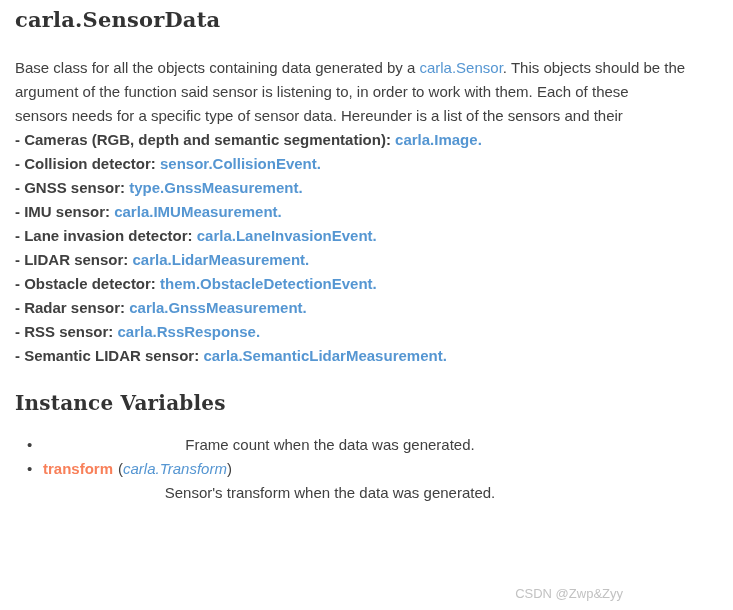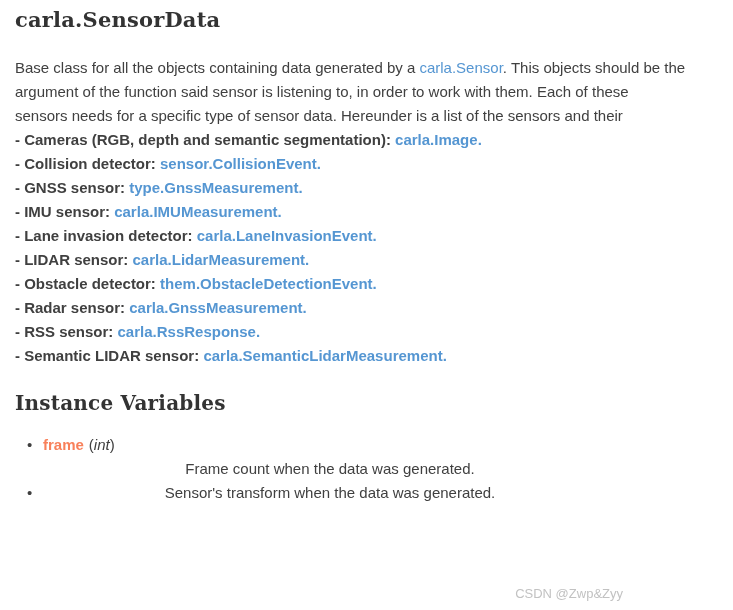--- a/index.html
+++ b/index.html
@@ -121,23 +121,23 @@
     <div class="sensor-line"><span>- Obstacle detector: </span><a class="doc-link">them.ObstacleDetectionEvent.</a></div>
     <div class="sensor-line"><span>- Radar sensor: </span><a class="doc-link">carla.GnssMeasurement.</a></div>
     <div class="sensor-line"><span>- RSS sensor: </span><a class="doc-link">carla.RssResponse.</a></div>
     <div class="sensor-line"><span>- Semantic LIDAR sensor: </span><a class="doc-link">carla.SemanticLidarMeasurement.</a></div>
   </div>
 
   <h2 class="section-heading">Instance Variables</h2>
 
   <ul class="var-list">
     <li>
-      <div><span class="var-name">frame</span><span class="var-sig var-paren-open">(</span><span class="var-sig var-type">int</span><span class="var-sig">)</span></div>
       <div class="var-desc">Frame count when the data was generated.</div>
     </li>
     <li>
+      <div><span class="var-name">transform</span><span class="var-sig var-paren-open">(</span><a class="var-type-link">carla.Transform</a><span class="var-sig">)</span></div>
       <div class="var-desc">Sensor's transform when the data was generated.</div>
     </li>
   </ul>
 
   <div class="watermark">CSDN @Zwp&amp;Zyy</div>
 
 </div>
 
 </body></html>

